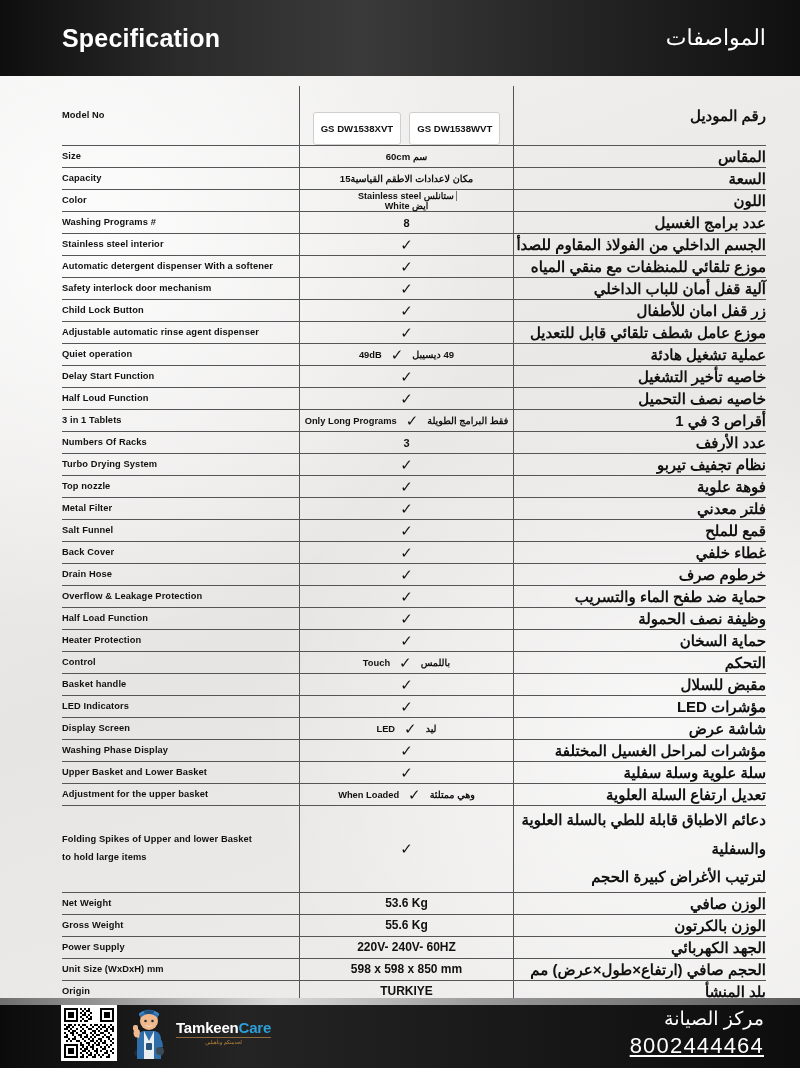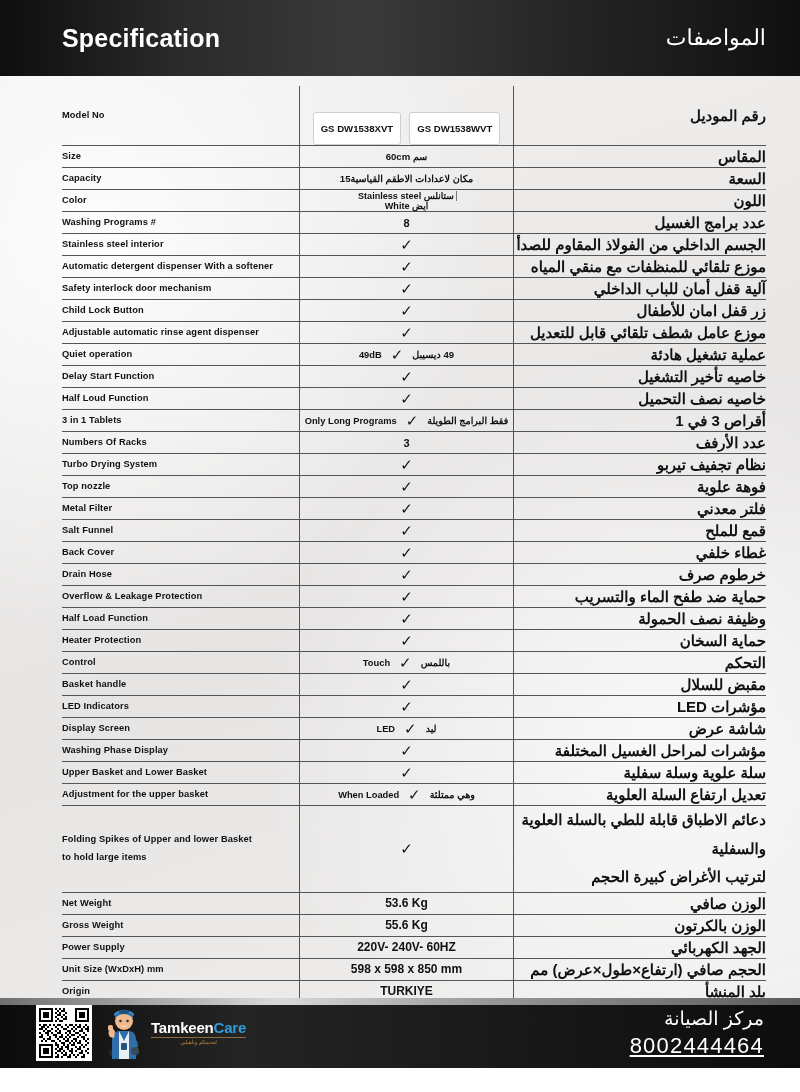--- a/index.html
+++ b/index.html
@@ -175,21 +175,21 @@
 
   
   .footer {
     position: relative;
     height: 70px;
     background: #141414;
     background-image: linear-gradient(90deg, #0b0b0b 0%, #242424 30%, #1a1a1a 60%, #0d0d0d 100%);
     display: flex;
     align-items: center;
     justify-content: space-between;
-    padding: 0 36px 0 36px;
+    padding: 0 36px 0 61px;
     box-sizing: border-box;
   }
   .footer-top-strip {
     position: absolute;
     top: 0; left: 0; right: 0;
     height: 7px;
     background: linear-gradient(90deg, #6f6f6f, #d9d9d9 35%, #9a9a9a 60%, #5c5c5c);
   }
   .footer-left {
     display: flex;

